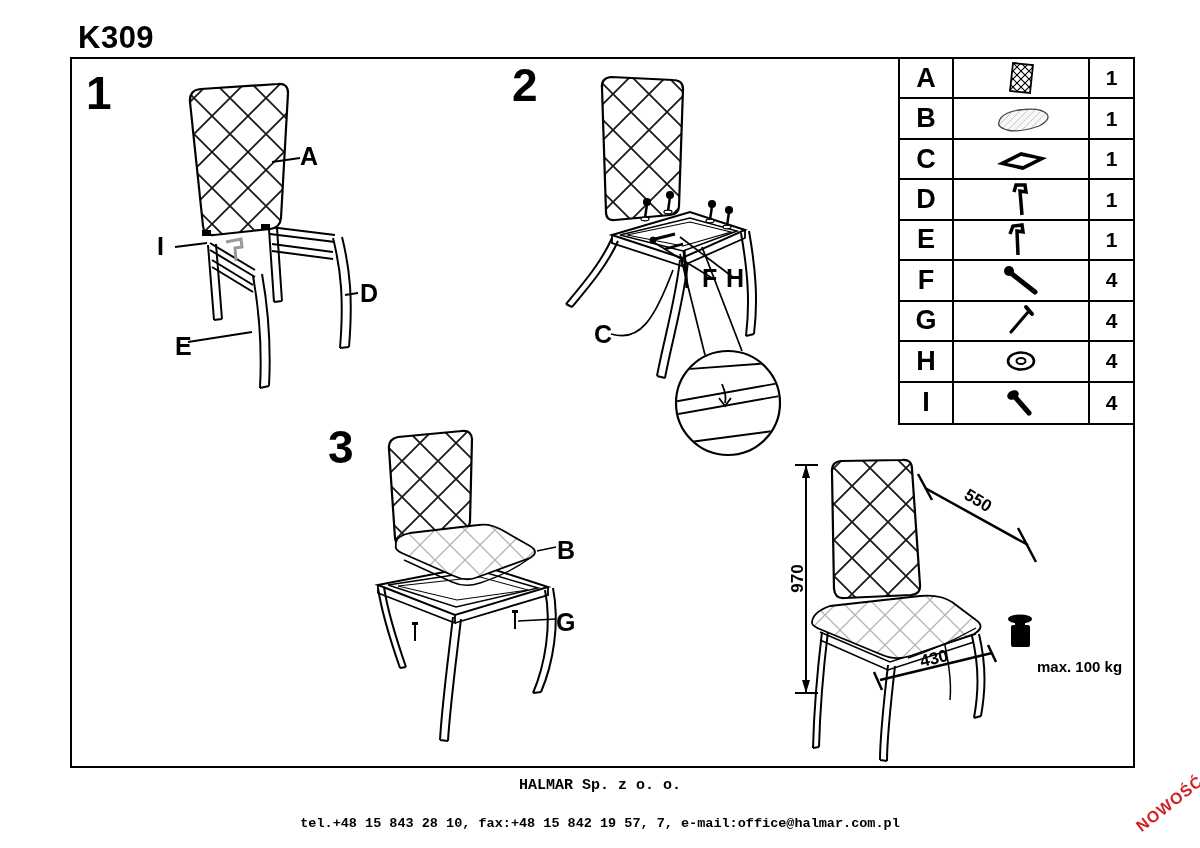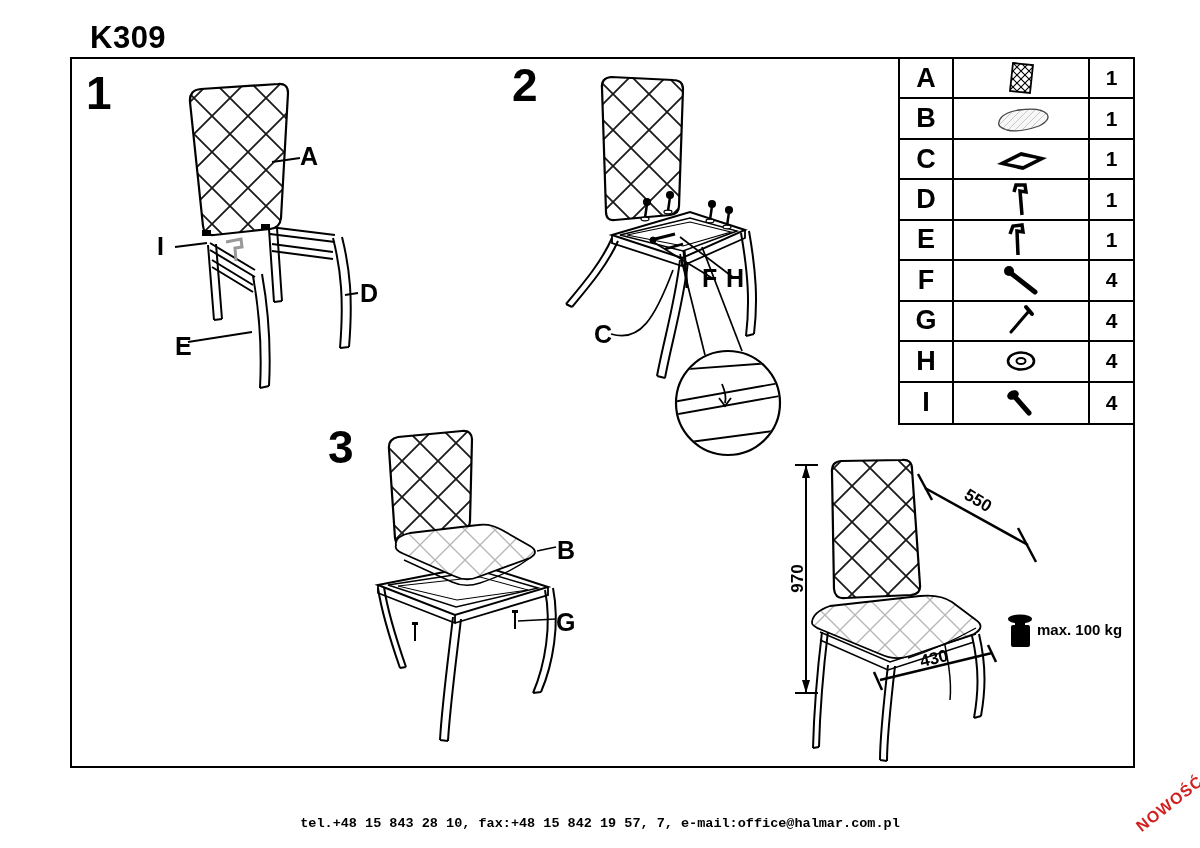--- a/index.html
+++ b/index.html
@@ -1,19 +1,19 @@
 <!DOCTYPE html>
 <html><head>
 <meta charset="utf-8">
 <style>
   html,body{margin:0;padding:0;background:#fff;}
   .page{position:relative;width:1200px;height:848px;background:#fff;overflow:hidden;
         font-family:"Liberation Sans", sans-serif;color:#000;}
   .abs{position:absolute;}
-  .title{font-size:31px;font-weight:bold;letter-spacing:0.5px;margin-left:12px;}
+  .title{font-size:31px;font-weight:bold;letter-spacing:0.5px;}
   .stepnum{font-size:46px;font-weight:bold;line-height:1;}
   .plabel{font-size:25px;font-weight:bold;line-height:1;}
   .mainbox{left:70px;top:57px;width:1065px;height:711px;border:2px solid #000;box-sizing:border-box;}
   .ptable{left:898px;top:57px;width:237px;height:368px;border:2.5px solid #000;box-sizing:border-box;
           display:grid;grid-template-rows:repeat(9,1fr);background:#fff;}
   .prow{display:grid;grid-template-columns:54px 136px 1fr;border-bottom:2px solid #000;}
   .prow:last-child{border-bottom:none;}
   .pcell{display:flex;align-items:center;justify-content:center;border-right:2px solid #000;}
   .pcell.qty{border-right:none;}
   .pletter{font-size:27px;font-weight:bold;}
@@ -240,21 +240,21 @@
 
     <g fill="#000">
       <ellipse cx="240" cy="169" rx="12" ry="4.5"></ellipse>
       <rect x="235" y="168" width="10" height="9"></rect>
       <rect x="231" y="175" width="19" height="22" rx="2"></rect>
     </g>
   </svg>
   <div class="abs dimtext" style="left:775px;top:570px;width:44px;transform:rotate(-90deg);">970</div>
   <div class="abs dimtext" style="left:956px;top:492px;width:44px;transform:rotate(31deg);">550</div>
   <div class="abs dimtext" style="left:912px;top:650px;width:44px;transform:rotate(-13deg);">430</div>
-  <div class="abs" style="left:1037px;top:621px;font-size:15px;font-weight:bold;">max. 100 kg</div>
+  <div class="abs" style="left:1037px;top:658px;font-size:15px;font-weight:bold;">max. 100 kg</div>
 
   <div class="abs ptable">
 
     <div class="prow">
       <div class="pcell pletter">A</div>
       <div class="pcell">
         <svg width="120" height="38" viewBox="0 0 120 38">
             <path d="M52,4 L72,6 L69,34 L49,32 Z" fill="url(#lat8)" stroke="#000" stroke-width="1.8"></path>
           </svg>
       </div>
@@ -341,17 +341,18 @@
         <svg width="120" height="38" viewBox="0 0 120 38">
             <ellipse cx="52" cy="11" rx="6" ry="4.5" fill="#000" transform="rotate(-25 52 11)"></ellipse>
             <line x1="54" y1="13" x2="68" y2="29" stroke="#000" stroke-width="5" stroke-linecap="round"></line>
           </svg>
       </div>
       <div class="pcell qty pqty">4</div>
     </div>
 
   </div>
 
+  <div class="abs footer-line" style="top:777px;font-size:15px;">HALMAR Sp. z o. o.</div>
   <div class="abs footer-line" style="top:816px;font-size:13.5px;">tel.+48 15 843 28 10, fax:+48 15 842 19 57, 7, e-mail:office@halmar.com.pl</div>
 
   <div class="abs badge" style="left:1130px;top:795px;">NOWOŚĆ</div>
 
 </div>
 
 </body></html>

